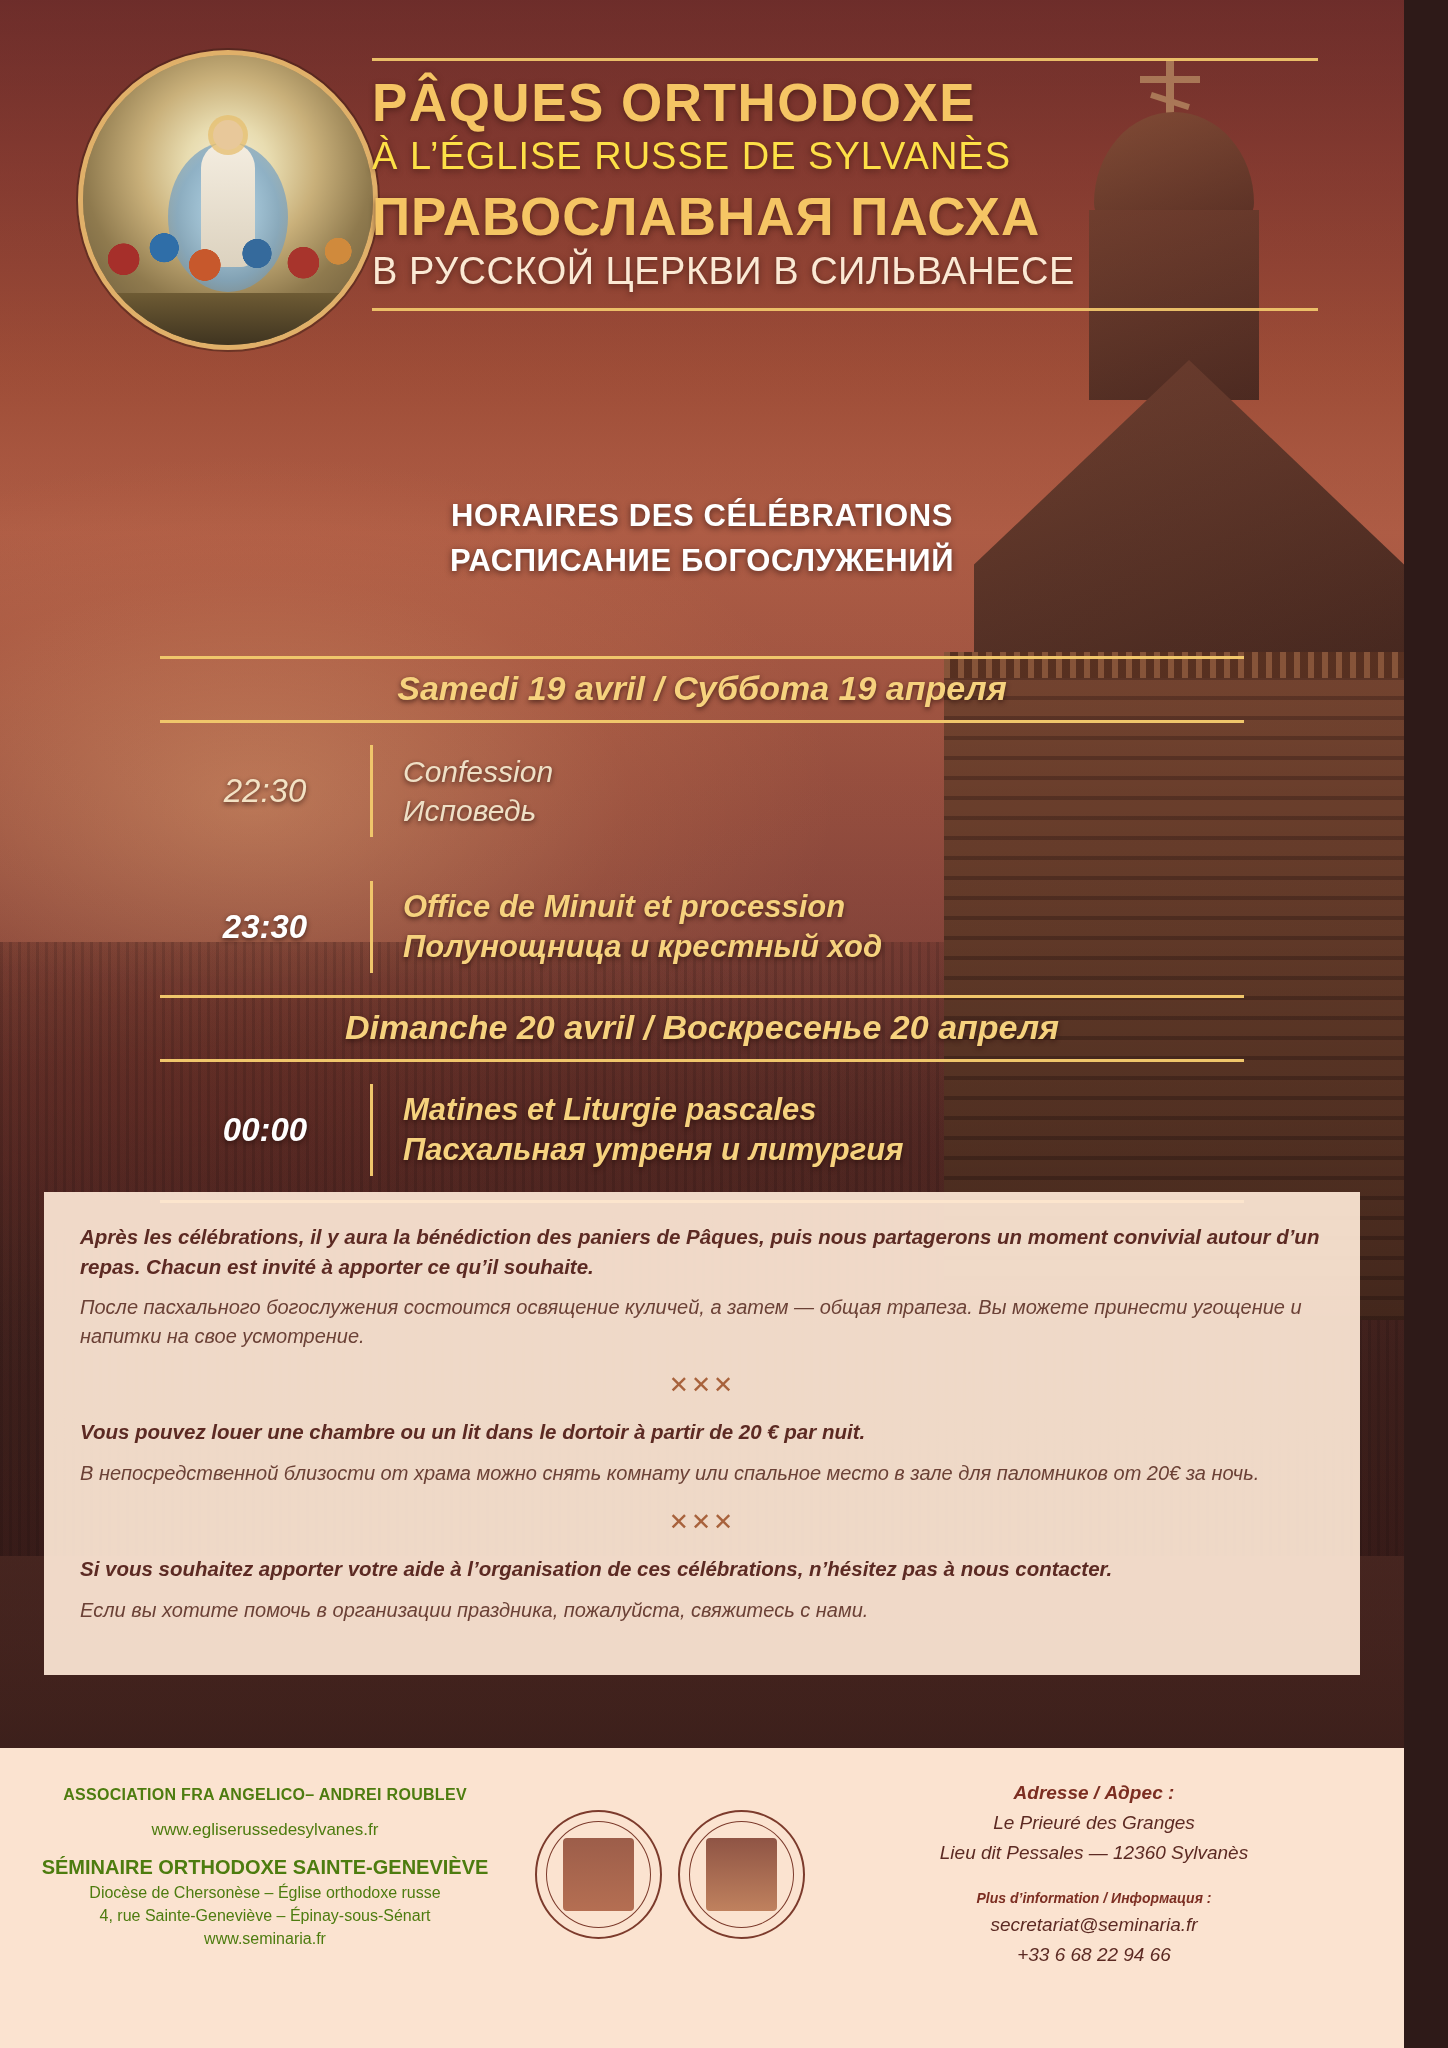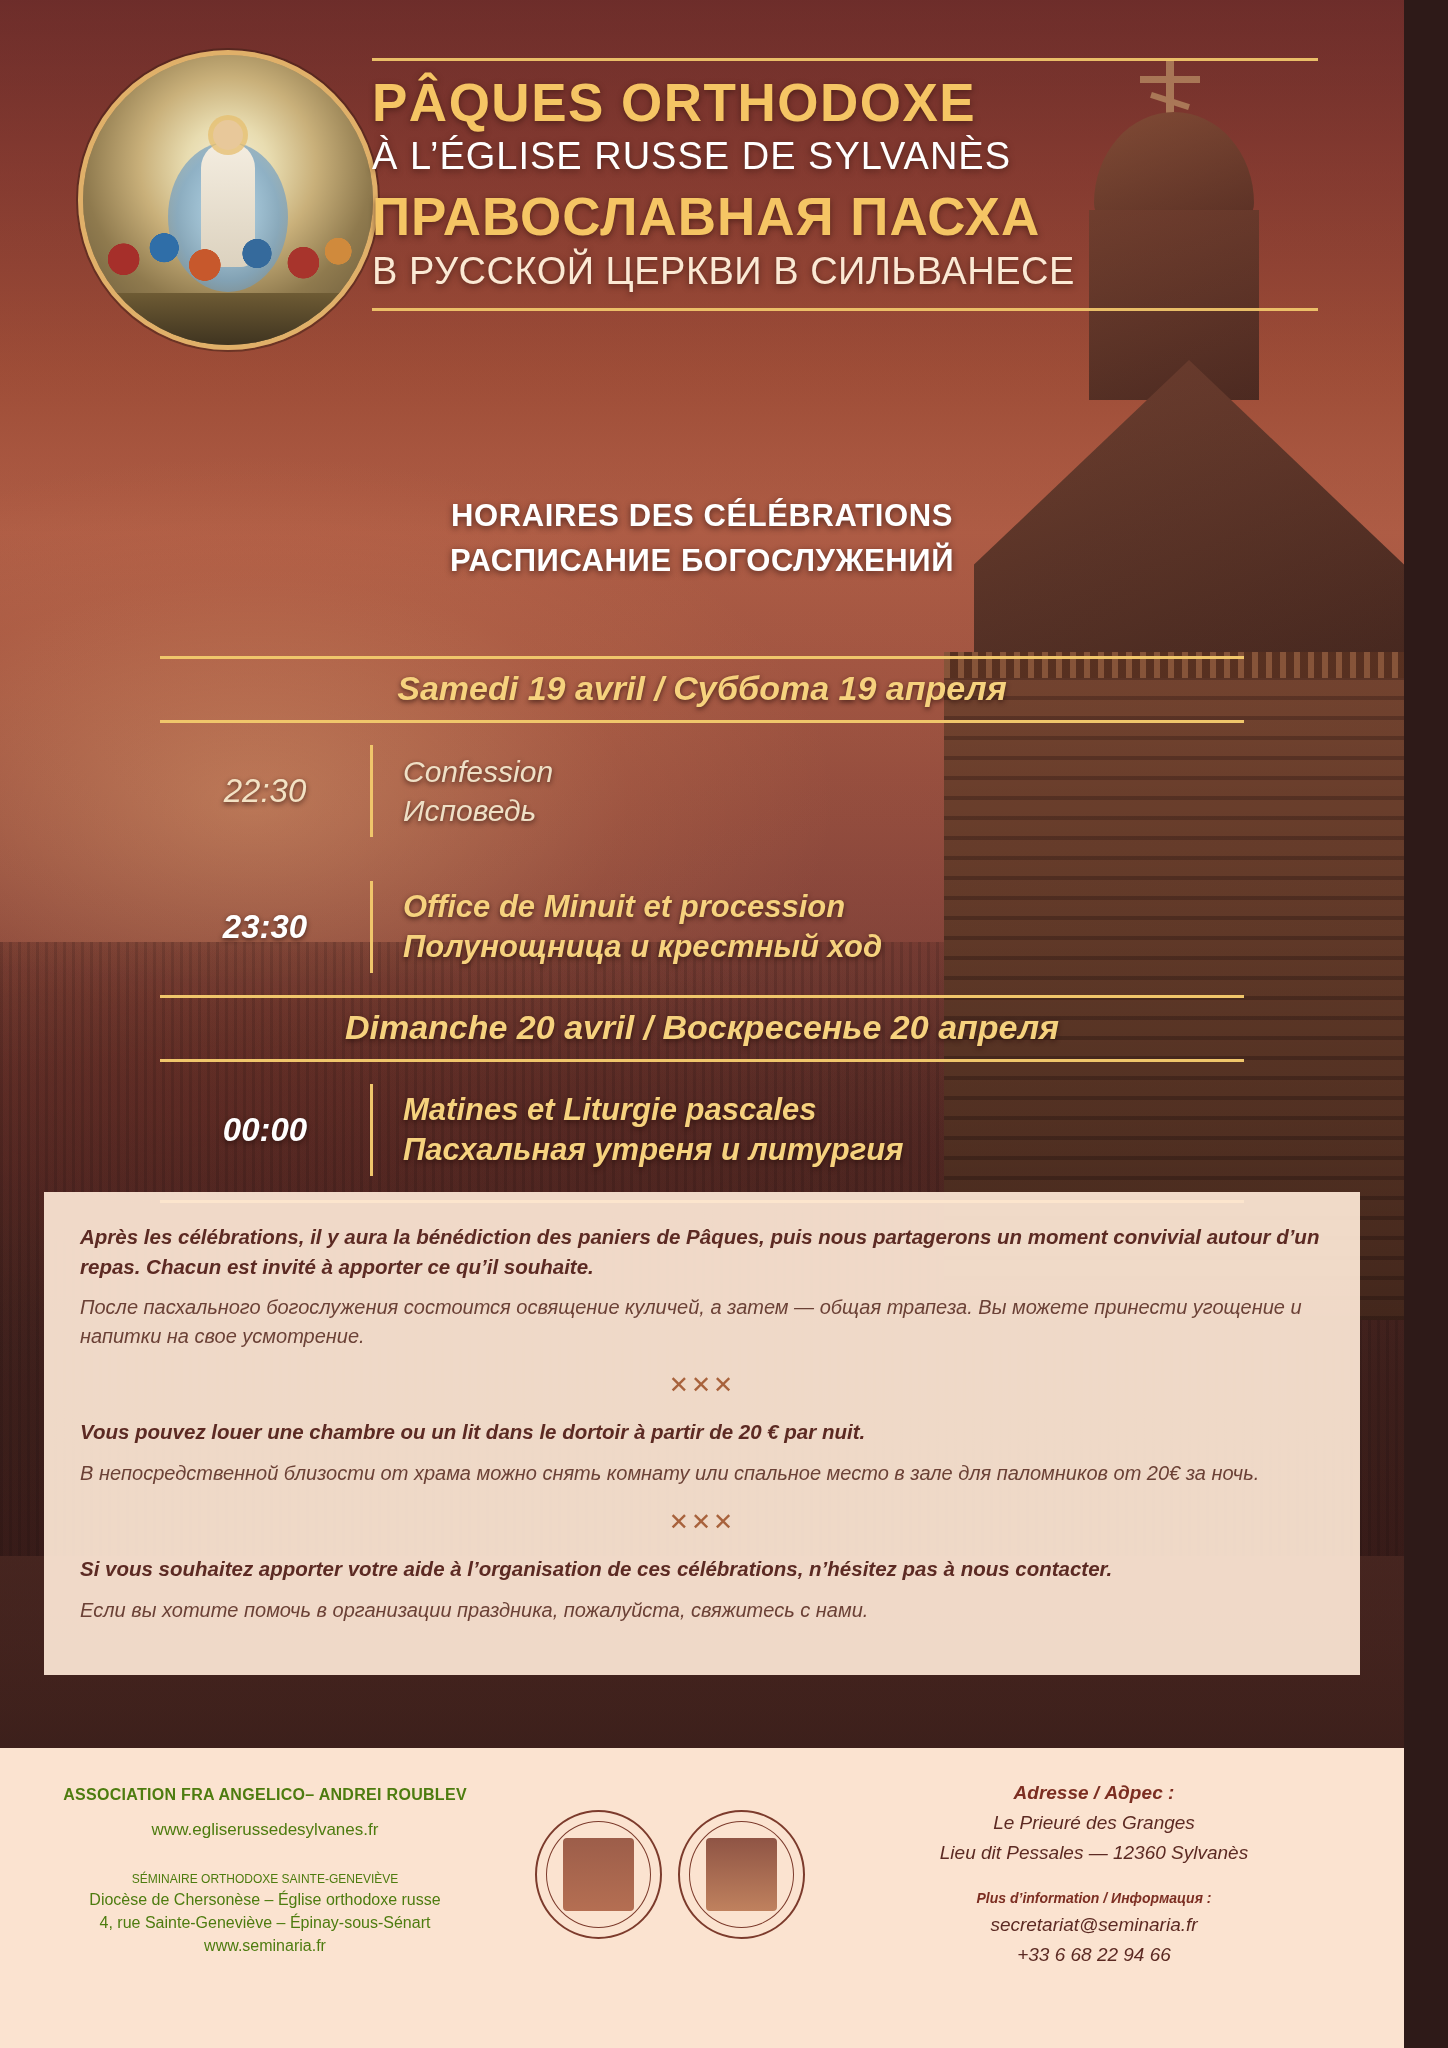--- a/index.html
+++ b/index.html
@@ -254,21 +254,21 @@
   .t-fr-main {
     font-size: 53px;
     font-weight: bold;
     color: #f5c564;
     letter-spacing: 1.5px;
     line-height: 1.04;
     text-shadow: 0 2px 6px rgba(50,18,14,0.6);
   }
   .t-fr-sub {
     font-size: 38px;
-    color: #ffffff;
+    color: #fde047;
     letter-spacing: 1px;
     line-height: 1.18;
     margin-top: 4px;
     text-shadow: 0 2px 6px rgba(50,18,14,0.6);
   }
   .t-ru-main {
     font-size: 53px;
     font-weight: bold;
     color: #f5c564;
     letter-spacing: 1px;
@@ -430,23 +430,23 @@
   .footer-left .org {
     font-size: 16px;
     font-weight: bold;
     letter-spacing: 0.3px;
   }
   .footer-left .site {
     font-size: 17px;
     margin-top: 16px;
   }
   .footer-left .sem {
-    font-size: 12px;
-    font-weight: normal;
-    margin-top: 32px;
+    font-size: 20px;
+    font-weight: bold;
+    margin-top: 16px;
   }
   .footer-left .sem-line {
     font-size: 16px;
     margin-top: 5px;
   }
   .footer-seals {
     position: absolute;
     left: 535px;
     top: 62px;
     width: 270px;

